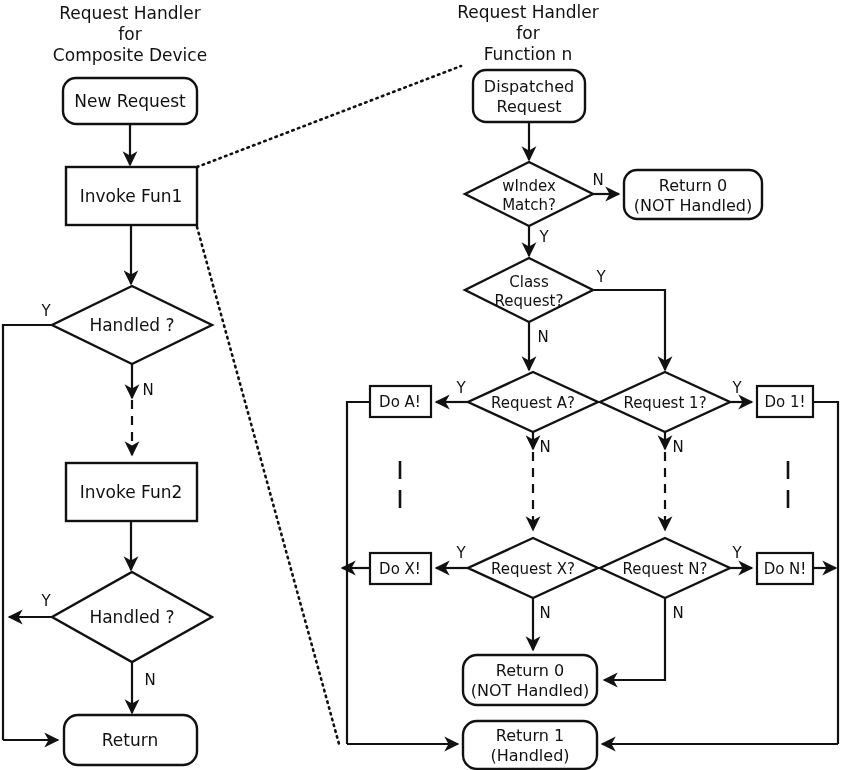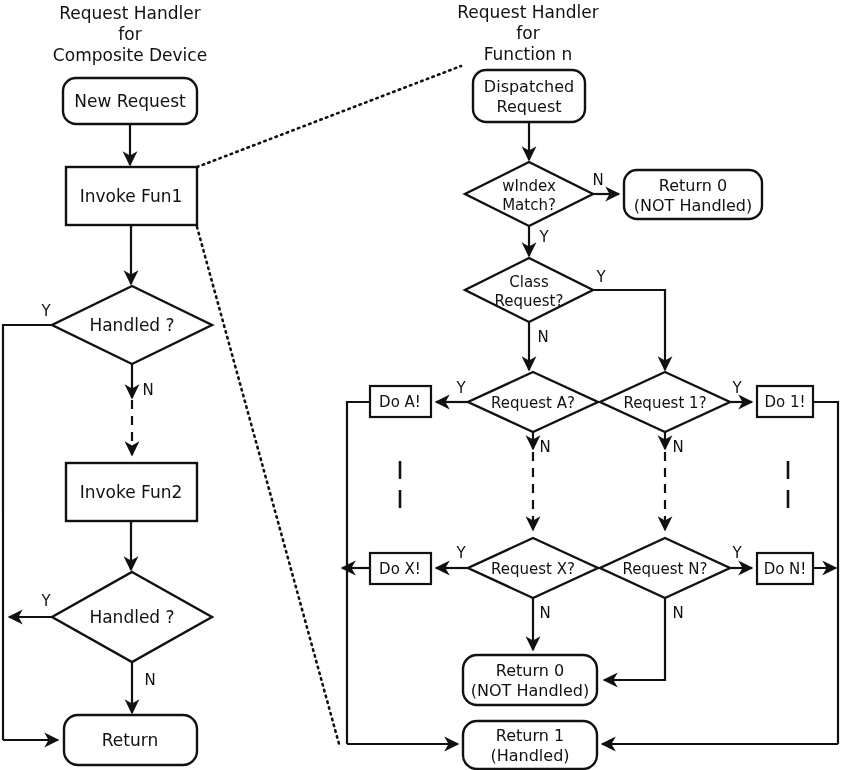--- a/index.html
+++ b/index.html
@@ -1,17 +1,17 @@
 <!DOCTYPE html>
 <html><head>
 <meta charset="utf-8">
 <style>
   html,body{margin:0;padding:0;background:#ffffff;}
   body{width:846px;height:770px;font-family:"DejaVu Sans",sans-serif;color:#000;}
-  #stage{position:relative;width:846px;height:770px;overflow:hidden;border-radius:12px;}
+  #stage{position:relative;width:846px;height:770px;overflow:hidden;}
   svg#flow{position:absolute;left:0;top:0;width:846px;height:770px;}
   .nodeText{font-family:"DejaVu Sans",sans-serif;fill:#111;text-anchor:middle;dominant-baseline:middle;}
   .t17{font-size:17px;}
   .t16{font-size:16px;}
   .t15{font-size:15px;}
   .hdr{font-size:17px;}
   .yn{font-size:15px;}
   .shape{fill:#ffffff;stroke:#111111;stroke-width:2.4;}
   .shapeThin{fill:#ffffff;stroke:#111111;stroke-width:2.2;}
   .conn{stroke:#111111;stroke-width:2.2;fill:none;}

